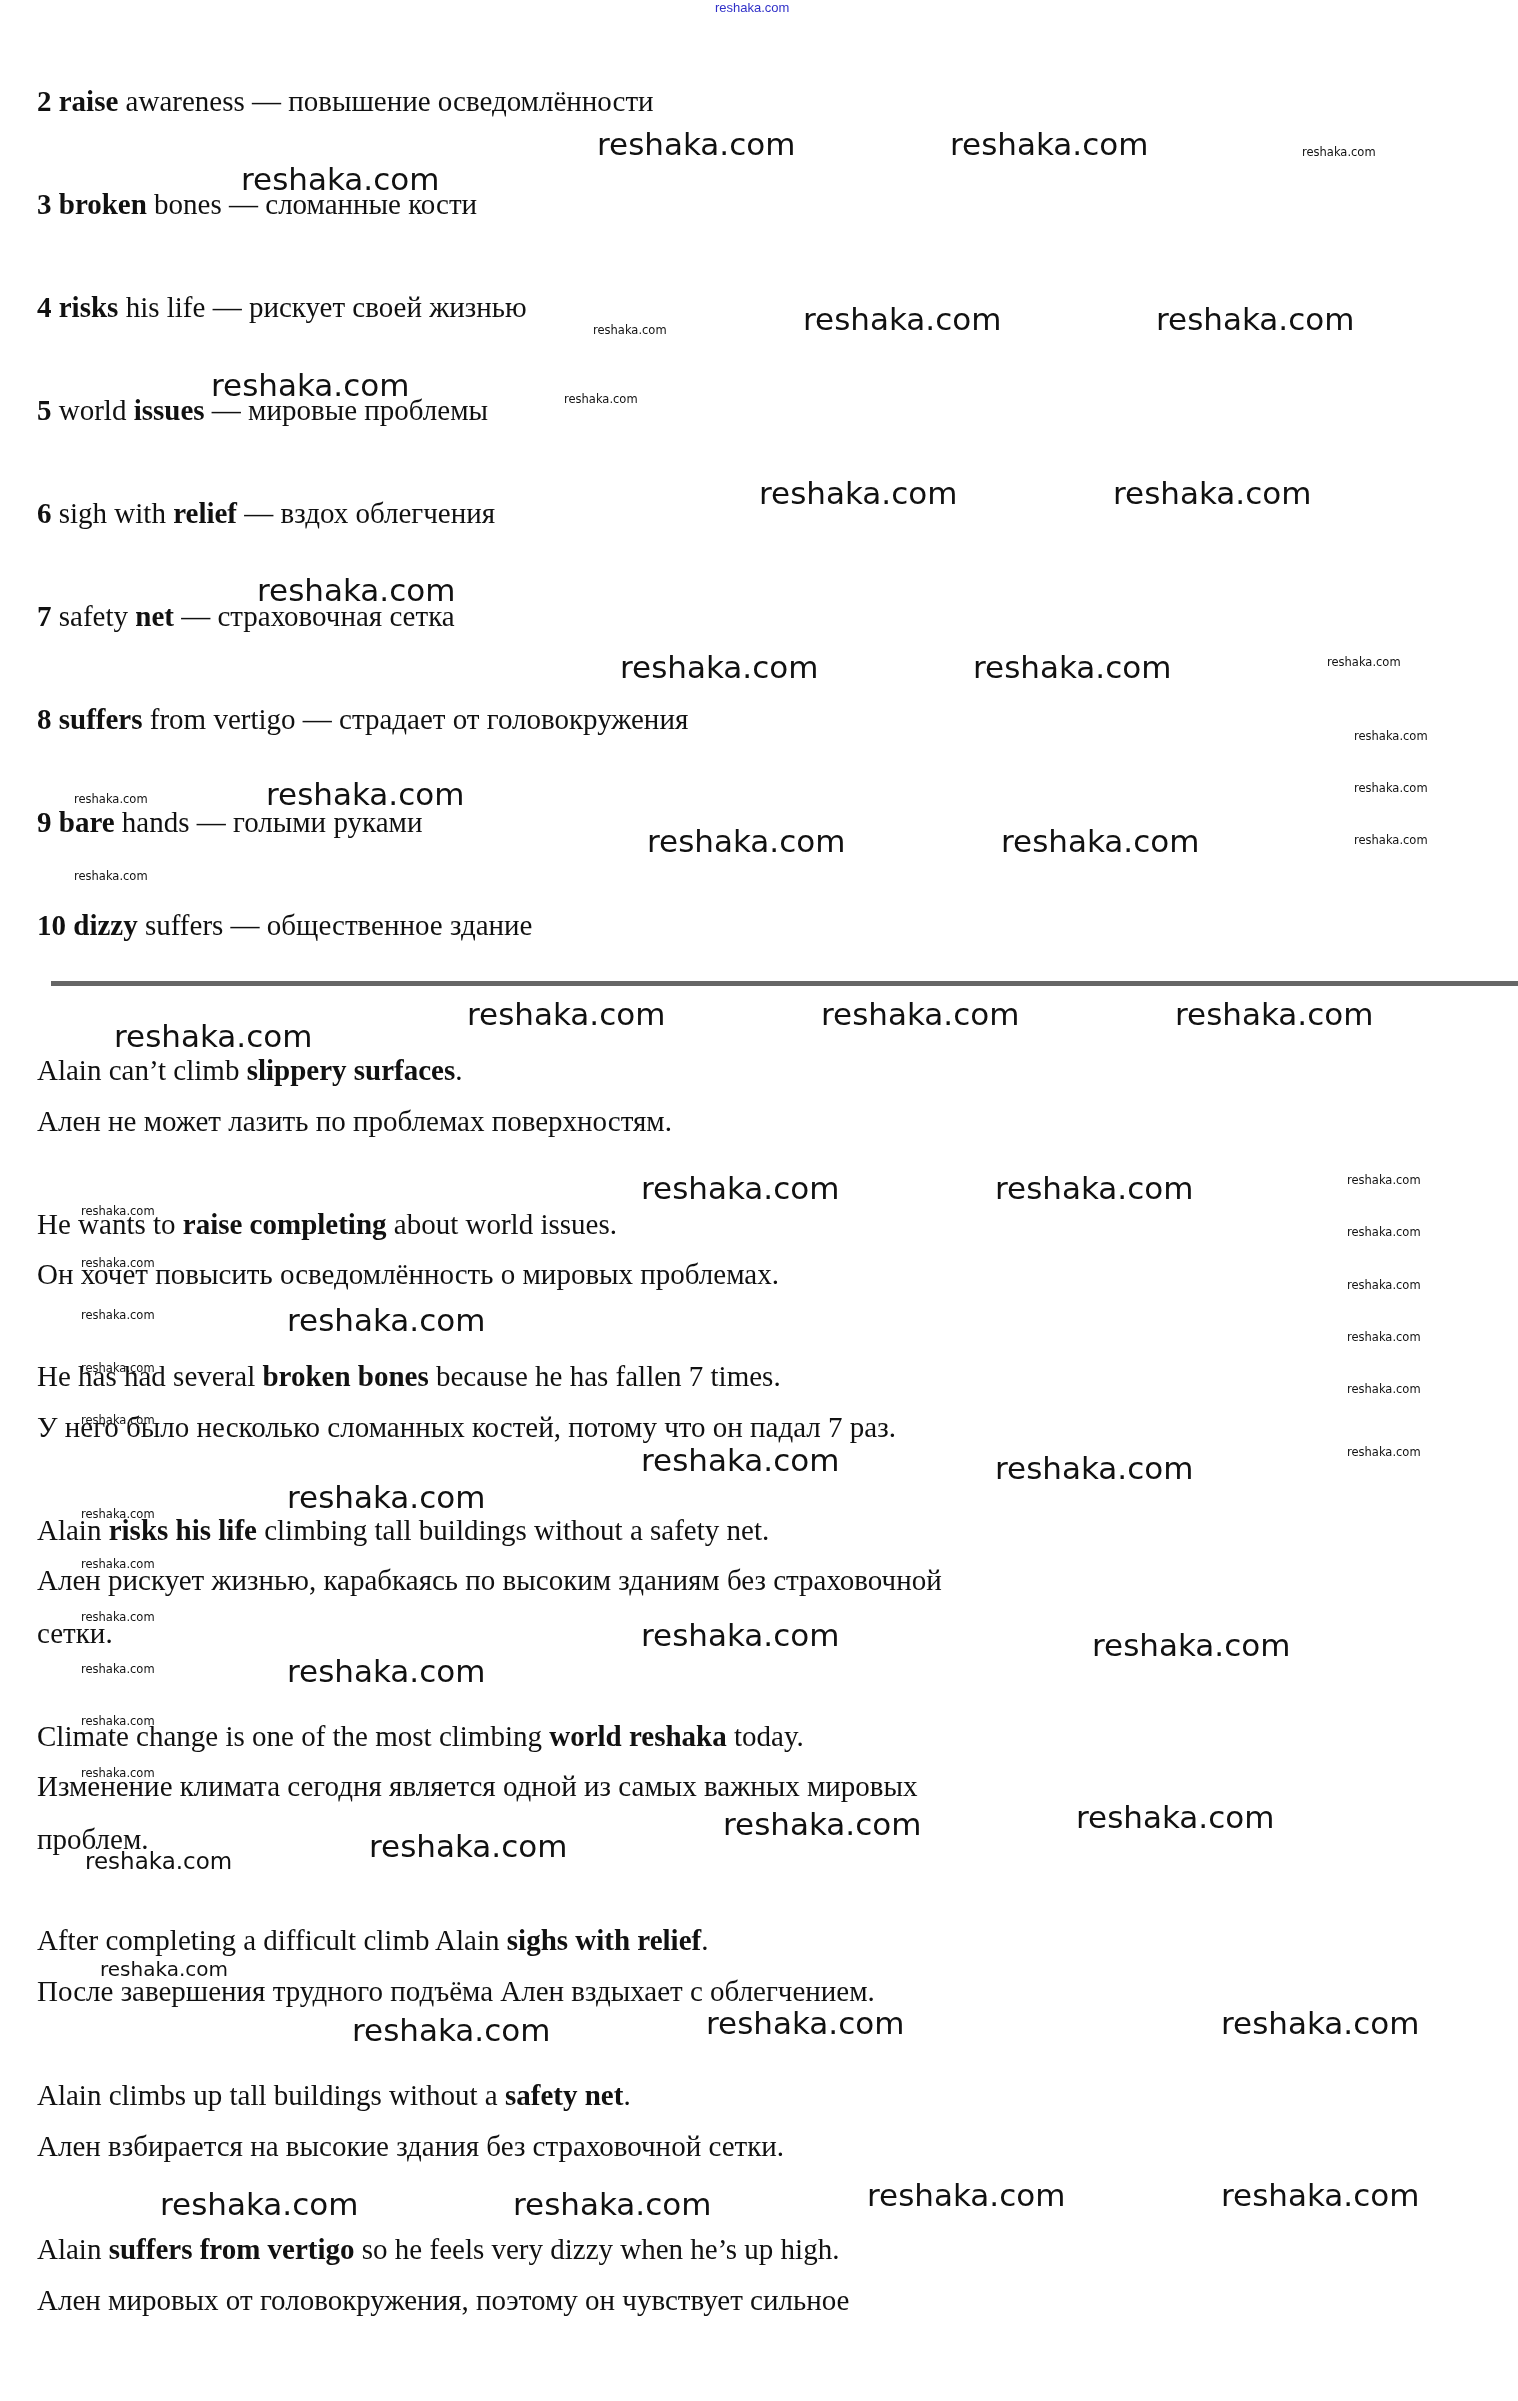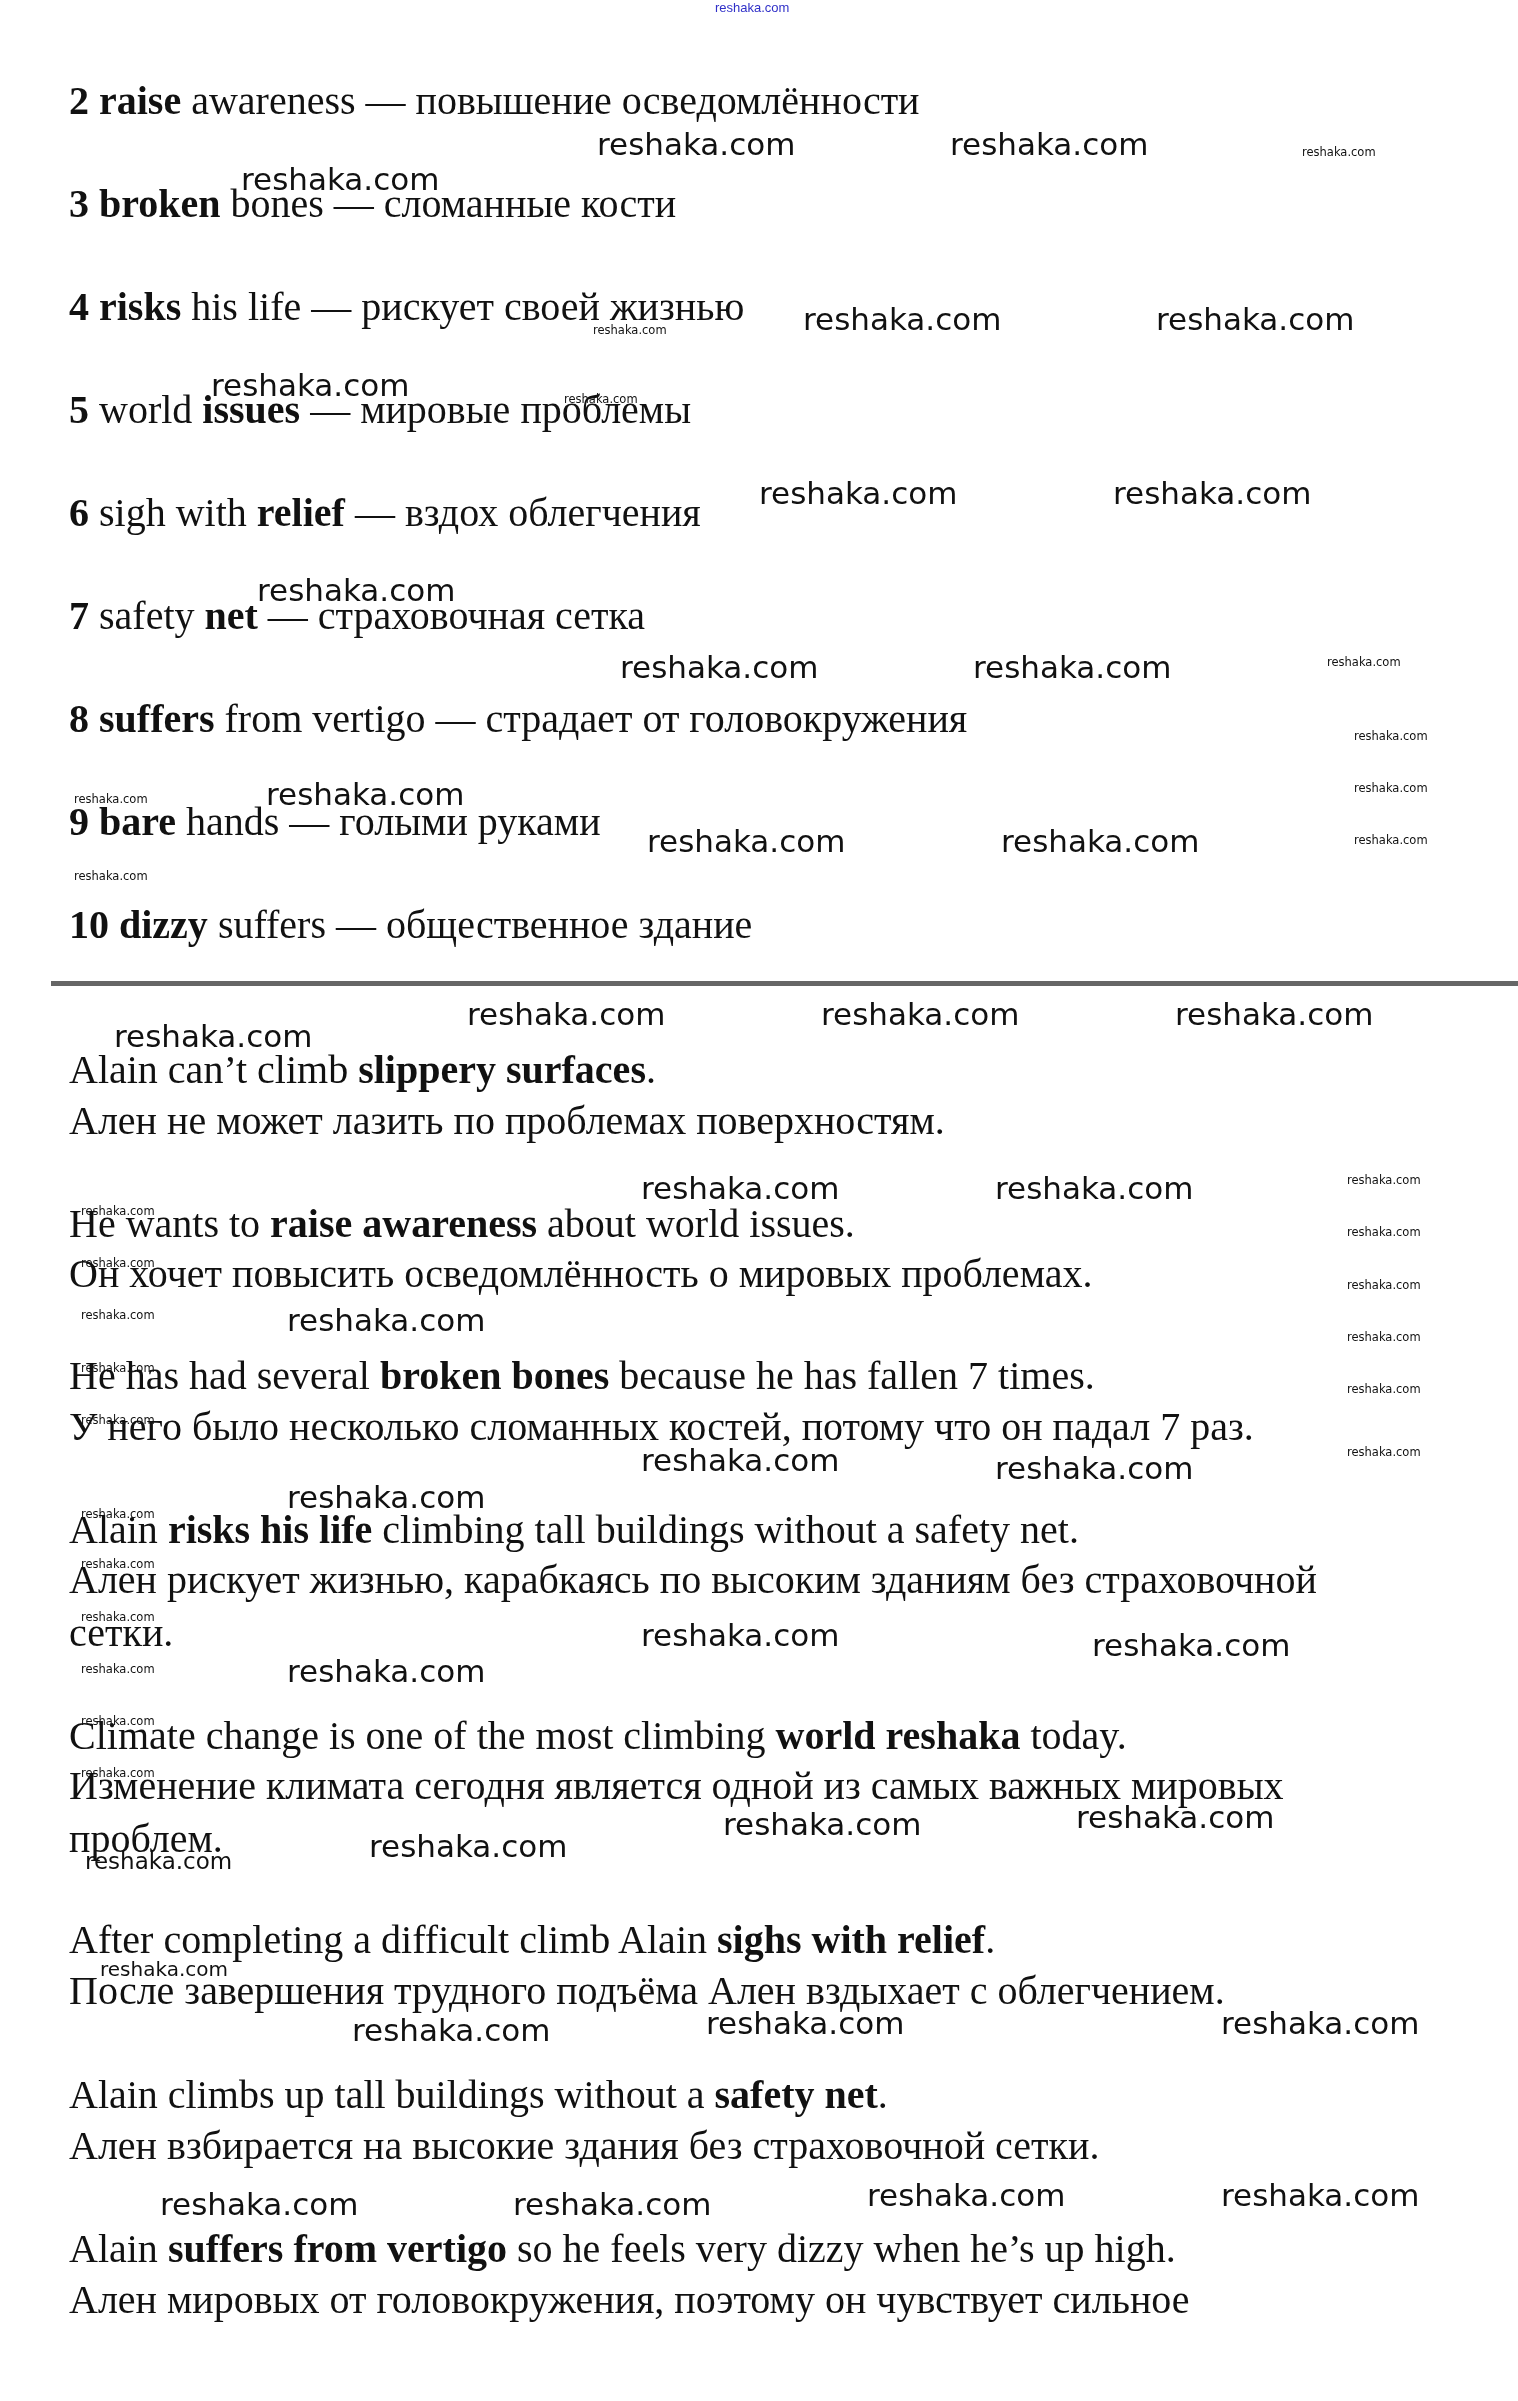--- a/index.html
+++ b/index.html
@@ -1,18 +1,18 @@
 <!DOCTYPE html>
 <html style="font-size:12.3px"><head>
 <meta charset="utf-8">
 <style>
   html,body{margin:0;padding:0;background:#fff;}
   body{width:1518px;height:2401px;position:relative;overflow:hidden;font-family:"Liberation Serif","DejaVu Serif",serif;color:#111;}
   .top-mark{position:absolute;left:715px;top:0px;font-family:"Liberation Sans",sans-serif;font-size:13px;color:#3030c8;}
-  .line{position:absolute;left:69px;font-size:40px;line-height:46px;white-space:nowrap;}
+  .line{position:absolute;left:37px;font-size:29px;line-height:46px;white-space:nowrap;}
   .line b{font-weight:bold;}
   .rule{position:absolute;left:51px;top:981px;width:1467px;height:4.6px;background:#666;}
   .wm{position:absolute;font-family:"DejaVu Sans","Liberation Sans",sans-serif;color:#111;white-space:nowrap;}
   .wm.big{font-size:31px;}
   .wm.small{font-size:11.5px;}
 </style>
 </head>
 <body>
 
 <div class="top-mark">reshaka.com</div>
@@ -25,21 +25,21 @@
 <div class="line" style="top:593px"><b>7</b><span> safety </span><b>net</b><span> — страховочная сетка</span></div>
 <div class="line" style="top:696px"><b>8</b> <b>suffers</b><span> from vertigo — страдает от головокружения</span></div>
 <div class="line" style="top:799px"><b>9</b> <b>bare</b><span> hands — голыми руками</span></div>
 <div class="line" style="top:902px"><b>10</b> <b>dizzy</b><span> suffers — общественное здание</span></div>
 
 <div class="rule"></div>
 
 <div class="line" style="top:1047px"><span>Alain can’t climb </span><b>slippery surfaces</b><span>.</span></div>
 <div class="line" style="top:1098px">Ален не может лазить по проблемах поверхностям.</div>
 
-<div class="line" style="top:1201px"><span>He wants to </span><b>raise awareness</b><span> about world issues.</span></div>
+<div class="line" style="top:1201px"><span>He wants to </span><b>raise completing</b><span> about world issues.</span></div>
 <div class="line" style="top:1251px">Он хочет повысить осведомлённость о мировых проблемах.</div>
 
 <div class="line" style="top:1353px"><span>He has had several </span><b>broken bones</b><span> because he has fallen 7 times.</span></div>
 <div class="line" style="top:1404px">У него было несколько сломанных костей, потому что он падал 7 раз.</div>
 
 <div class="line" style="top:1507px"><span>Alain </span><b>risks his life</b><span> climbing tall buildings without a safety net.</span></div>
 <div class="line" style="top:1557px">Ален рискует жизнью, карабкаясь по высоким зданиям без страховочной</div>
 <div class="line" style="top:1610px">сетки.</div>
 
 <div class="line" style="top:1713px"><span>Climate change is one of the most climbing </span><b>world reshaka</b><span> today.</span></div>

